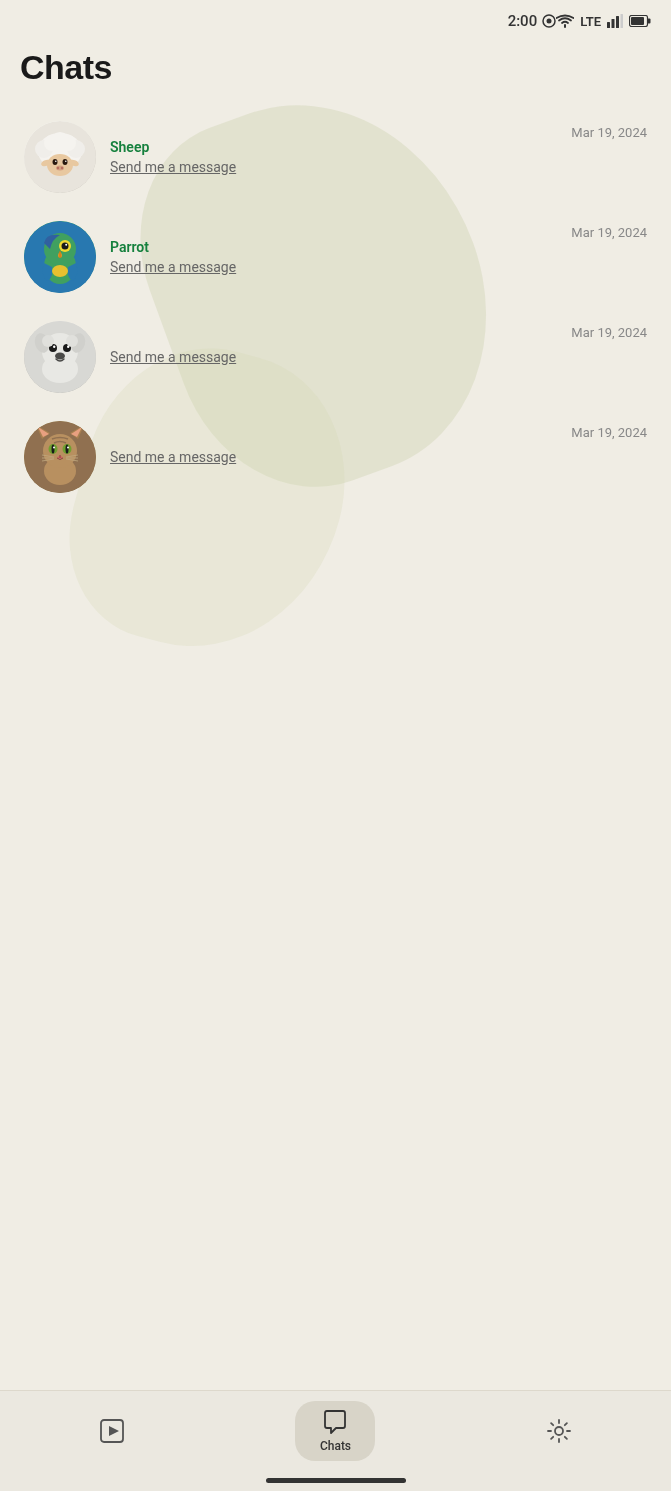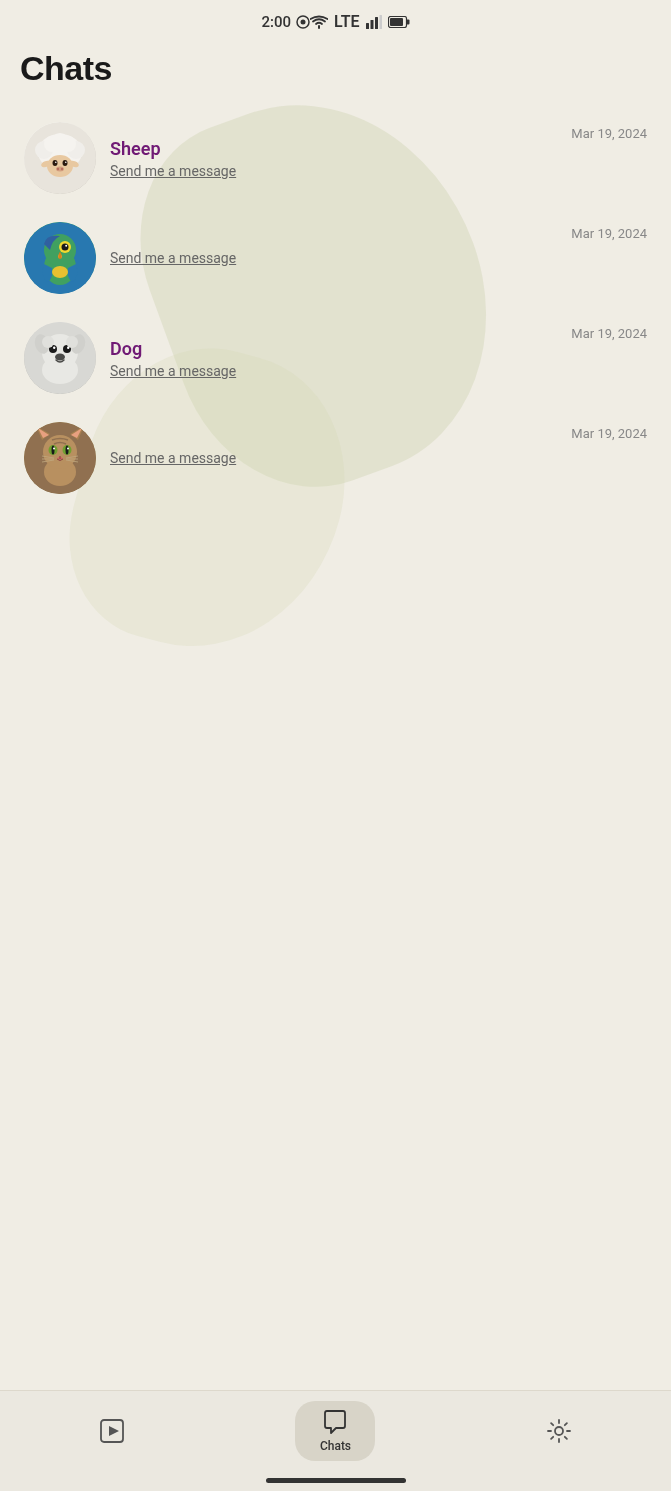--- a/index.html
+++ b/index.html
@@ -36,21 +36,21 @@
       top: 350px;
       left: 80px;
       transform: rotate(15deg);
       border-radius: 50% 50% 60% 40%;
       background: rgba(210, 215, 175, 0.25);
     }
 
     
     .status-bar {
       display: flex;
-      justify-content: center;
+      justify-content: flex-end;
       align-items: center;
       padding: 12px 20px 8px 20px;
       position: relative;
       z-index: 10;
     }
     .status-time {
       font-size: 15px;
       font-weight: 500;
       color: #333;
       display: flex;
@@ -116,23 +116,23 @@
     }
     .avatar-cat {
       background: radial-gradient(circle at 50% 40%, #b8a878 30%, #988050 60%, #786040 90%);
     }
 
     .chat-info {
       flex: 1;
       min-width: 0;
     }
     .chat-name {
-      font-size: 18px;
+      font-size: 14px;
       font-weight: 600;
-      color: #701a75;
+      color: #15803d;
       margin-bottom: 4px;
     }
     .chat-preview {
       font-size: 14px;
       color: #666;
       white-space: nowrap;
       overflow: hidden;
       text-overflow: ellipsis;
       text-decoration: underline;
     }
@@ -189,21 +189,21 @@
       transform: translateX(-50%);
       width: 140px;
       height: 5px;
       background: #333;
       border-radius: 3px;
       z-index: 101;
     }
 
     
     .lte-text {
-      font-size: 16px;
+      font-size: 13px;
       font-weight: 600;
       color: #333;
     }
   </style>
 </head>
 <body>
 
 <div class="bg-blob bg-blob-1"></div>
 <div class="bg-blob bg-blob-2"></div>
 
@@ -299,20 +299,21 @@
 
         <path d="M20 22 Q22 12 36 14 Q28 18 26 28 Z" fill="#3060a0"></path>
 
         <path d="M20 42 Q16 55 24 60 Q30 55 28 46 Z" fill="#2878b0"></path>
         <path d="M52 42 Q56 55 48 60 Q42 55 44 46 Z" fill="#2878b0"></path>
 
         <ellipse cx="36" cy="50" rx="8" ry="6" fill="#e8c030"></ellipse>
       </svg>
     </div>
     <div class="chat-info">
+      <div class="chat-name">Parrot</div>
       <div class="chat-preview">Send me a message</div>
     </div>
     <div class="chat-date">Mar 19, 2024</div>
   </div>
 
   <div class="chat-item">
     <div class="avatar-container avatar-dog">
       <svg width="72" height="72" viewBox="0 0 72 72">
         <circle cx="36" cy="36" r="36" fill="#d8d8d4"></circle>
 
@@ -330,21 +331,20 @@
 
         <ellipse cx="36" cy="35" rx="5" ry="3.5" fill="#4a4a48"></ellipse>
 
         <path d="M32 38 Q36 42 40 38" stroke="#4a4a48" stroke-width="1.5" fill="none" stroke-linecap="round"></path>
 
         <circle cx="24" cy="20" r="6" fill="#e0e0dc"></circle>
         <circle cx="48" cy="20" r="6" fill="#e0e0dc"></circle>
       </svg>
     </div>
     <div class="chat-info">
-      <div class="chat-name">Dog</div>
       <div class="chat-preview">Send me a message</div>
     </div>
     <div class="chat-date">Mar 19, 2024</div>
   </div>
 
   <div class="chat-item">
     <div class="avatar-container avatar-cat">
       <svg width="72" height="72" viewBox="0 0 72 72">
         <circle cx="36" cy="36" r="36" fill="#907050"></circle>
 

